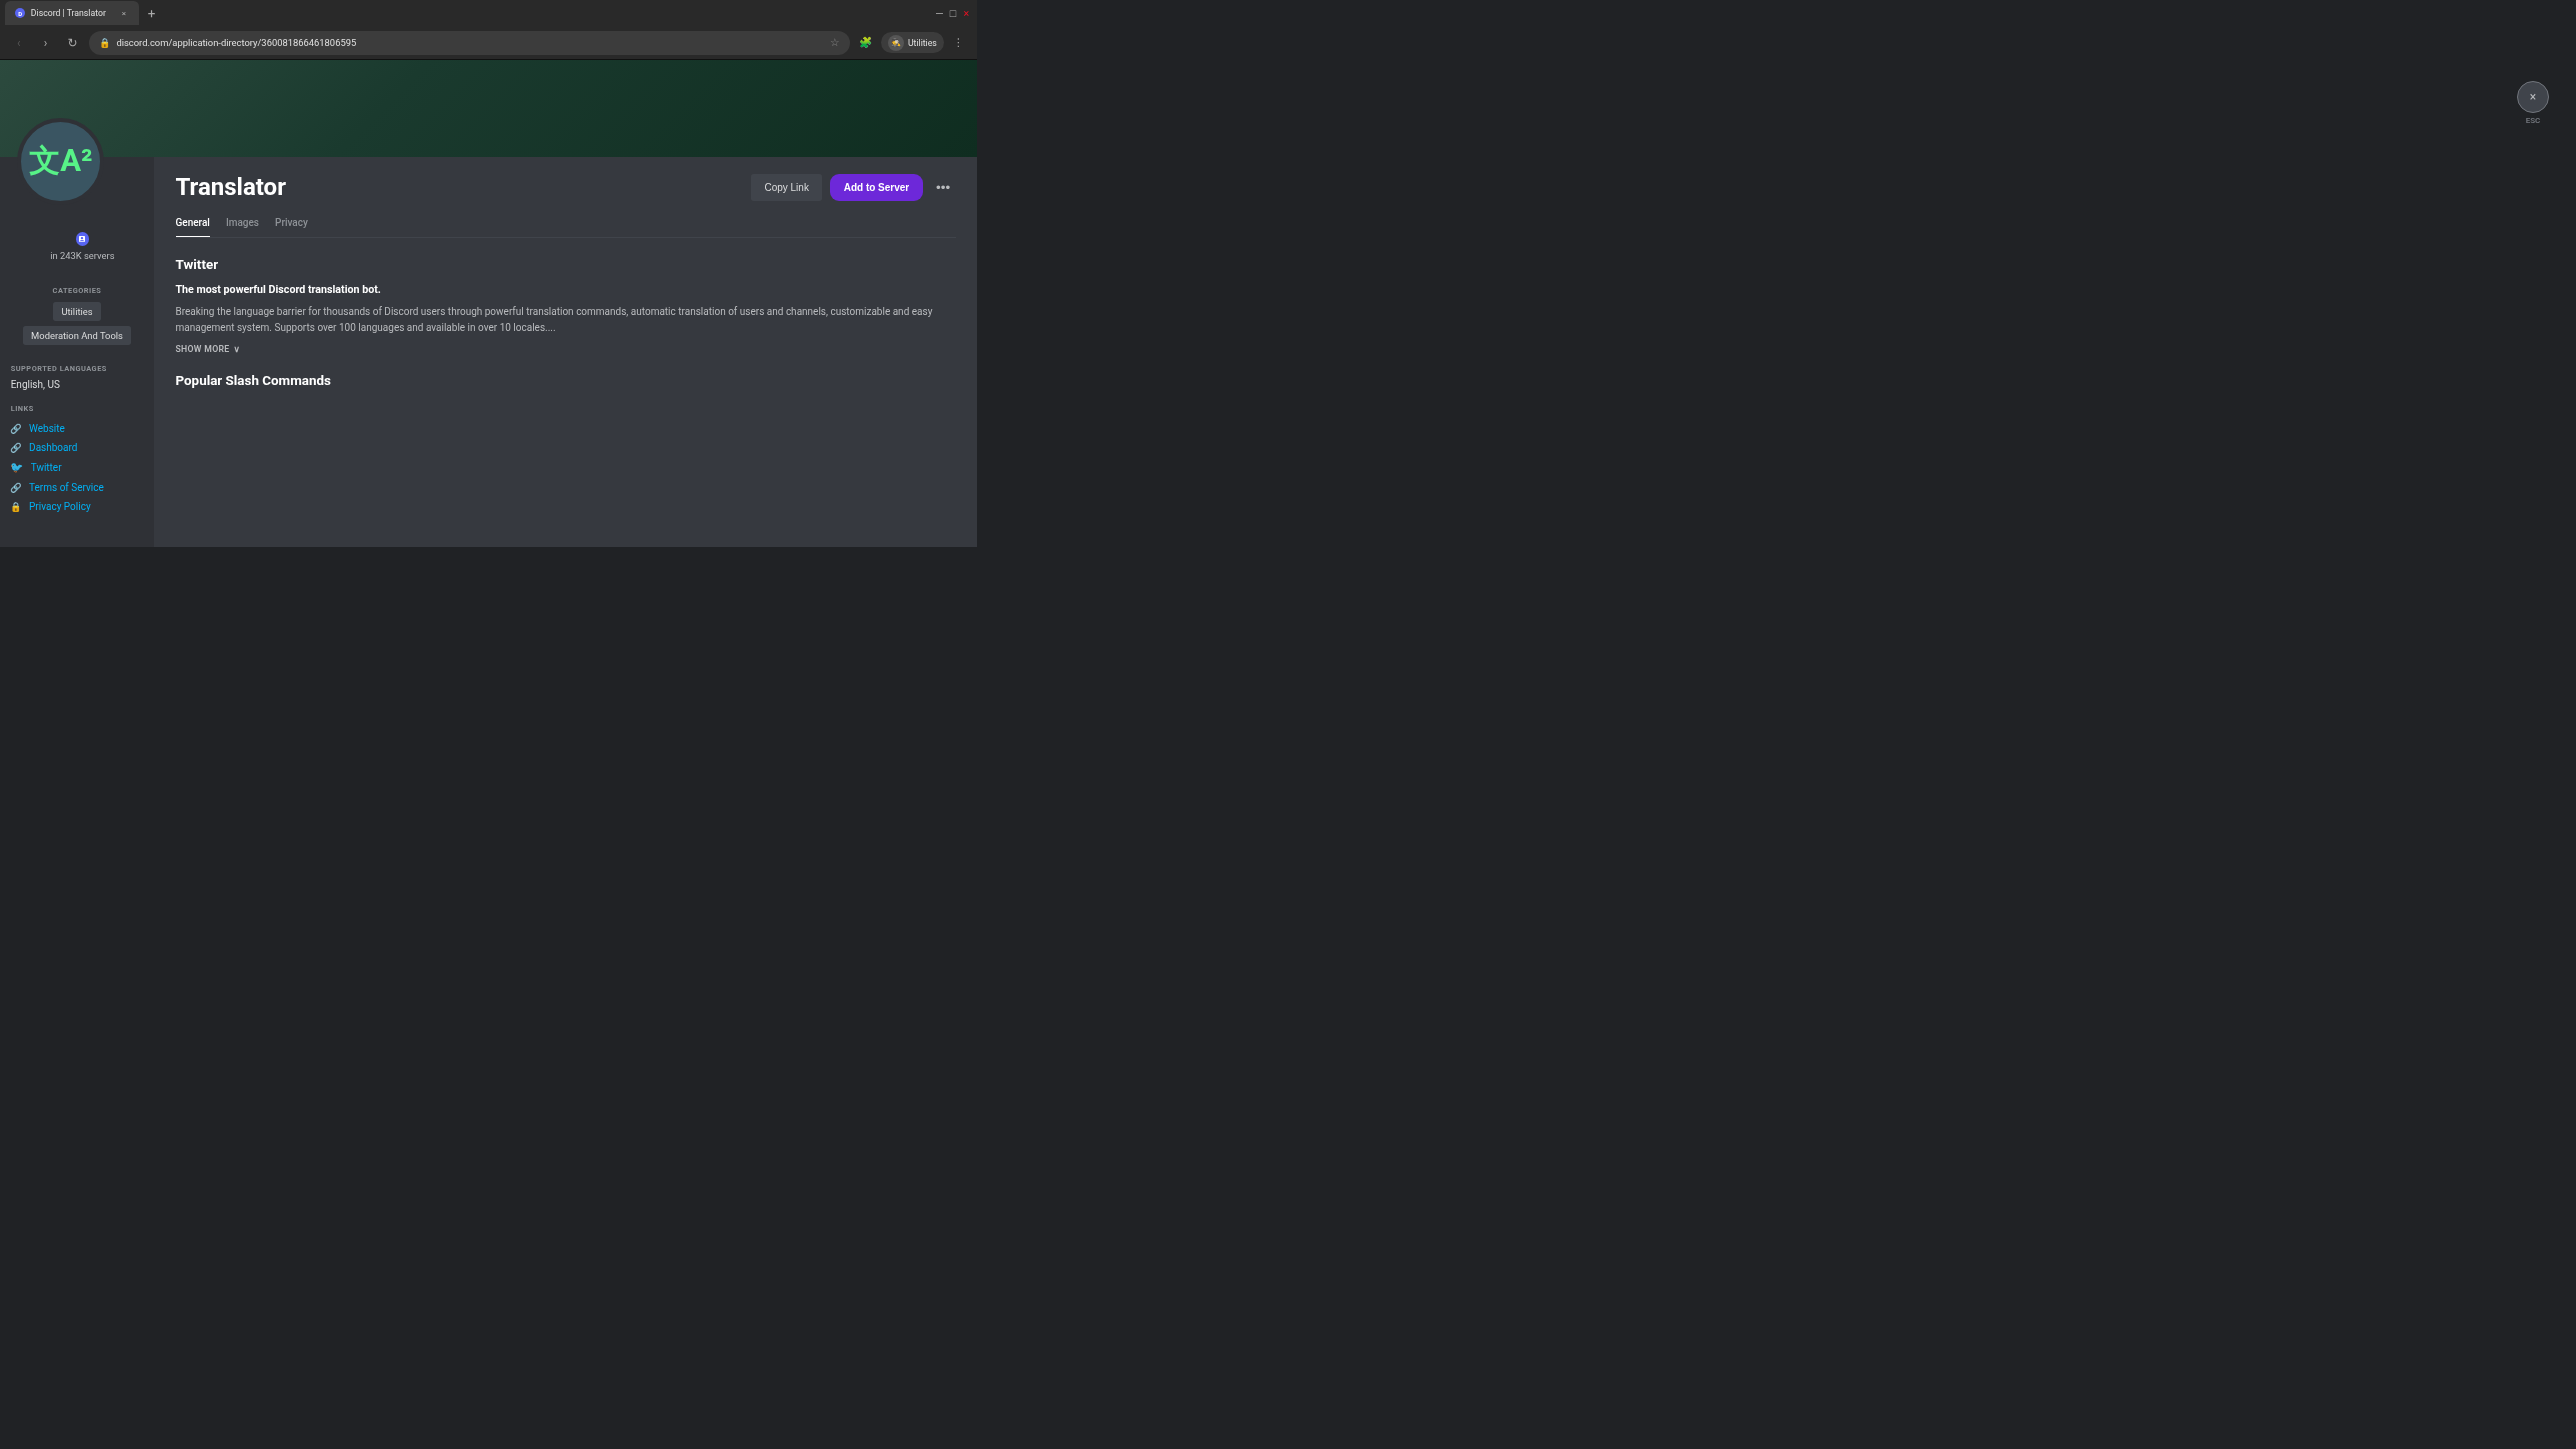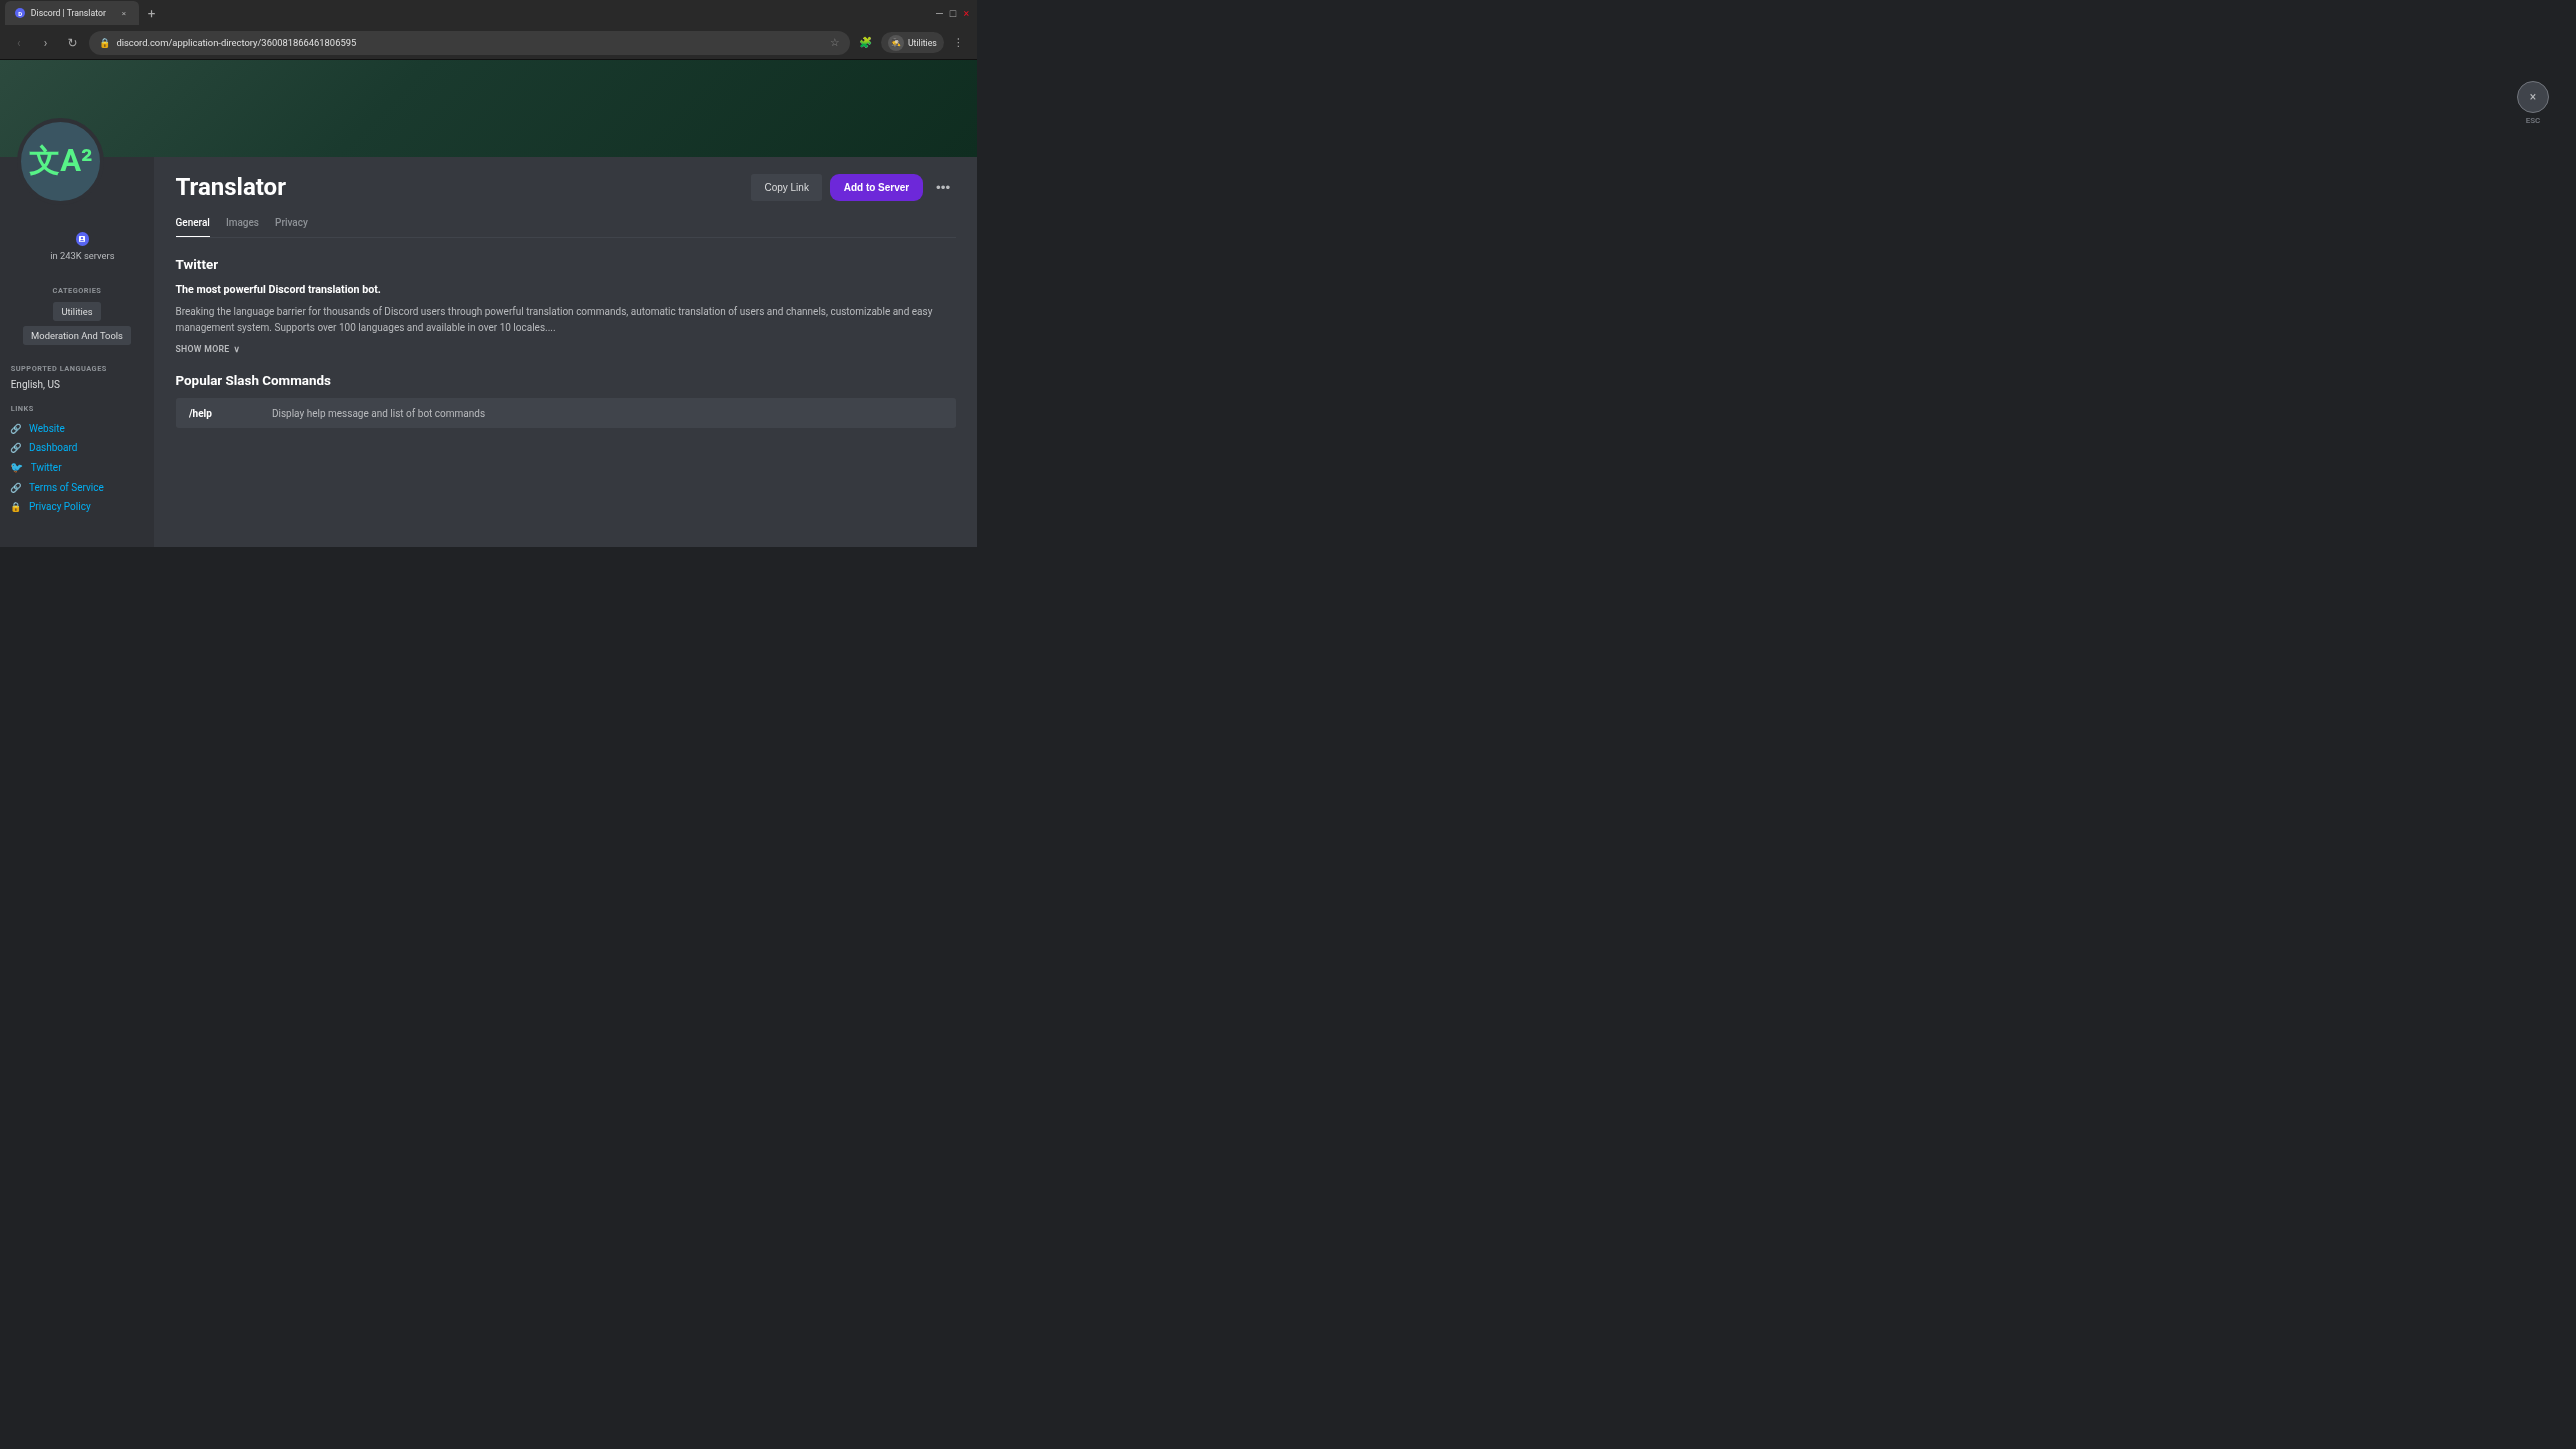--- a/index.html
+++ b/index.html
@@ -598,24 +598,20 @@
         <div class="section-title">Twitter</div>
         <div class="overview-tagline">The most powerful Discord translation bot.</div>
         <div class="overview-text">Breaking the language barrier for thousands of Discord users through powerful translation commands, automatic translation of users and channels, customizable and easy management system. Supports over 100 languages and available in over 10 locales....</div>
         <div class="show-more">
           <span>SHOW MORE</span>
           <span>∨</span>
         </div>
 
         <div class="slash-commands">
           <div class="section-title">Popular Slash Commands</div>
-          <div class="command-row">
-            <span class="command-name">/help</span>
-            <span class="command-desc">Display help message and list of bot commands</span>
-          </div>
         </div>
 
       </div>
     </div>
   </div>
 </div>
 
 <div class="esc-button">
   <div class="esc-circle">
     <span>×</span>

